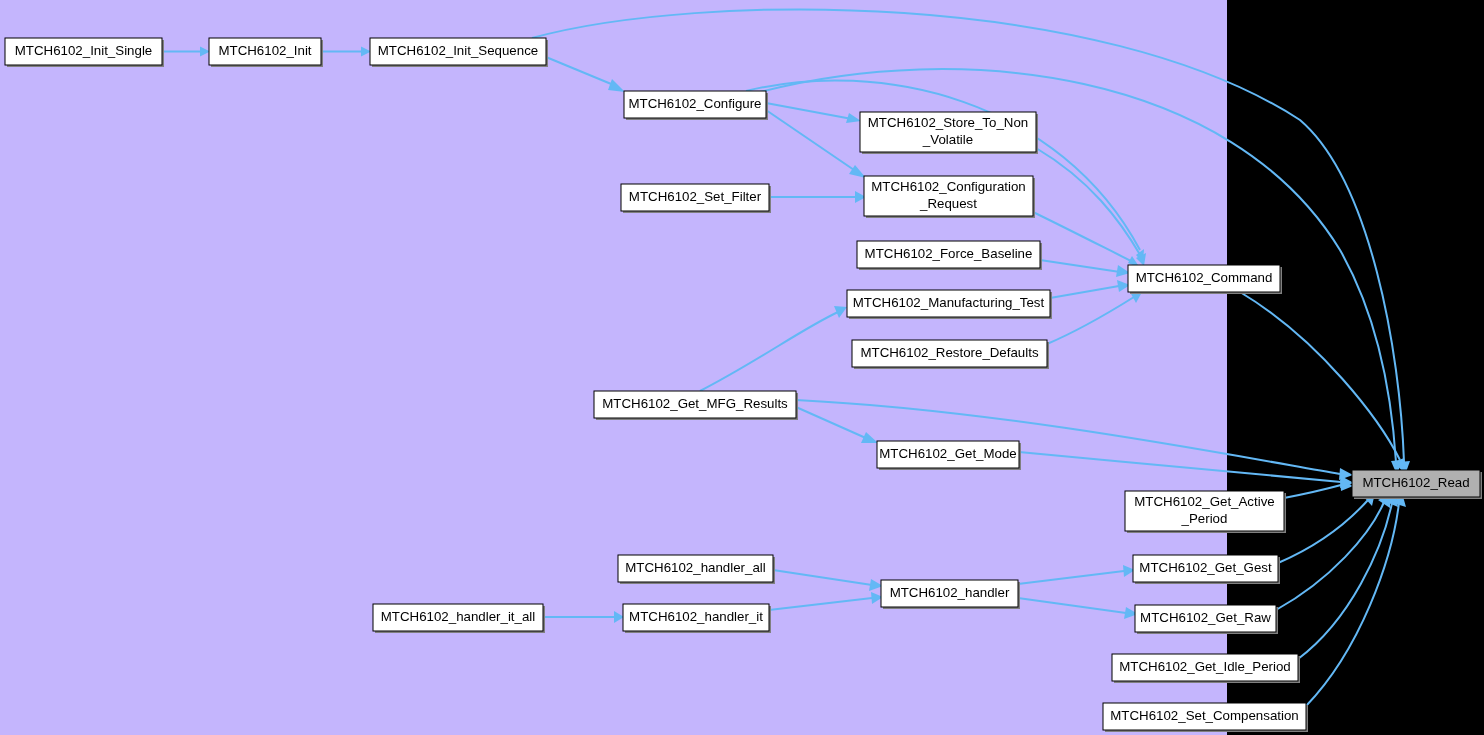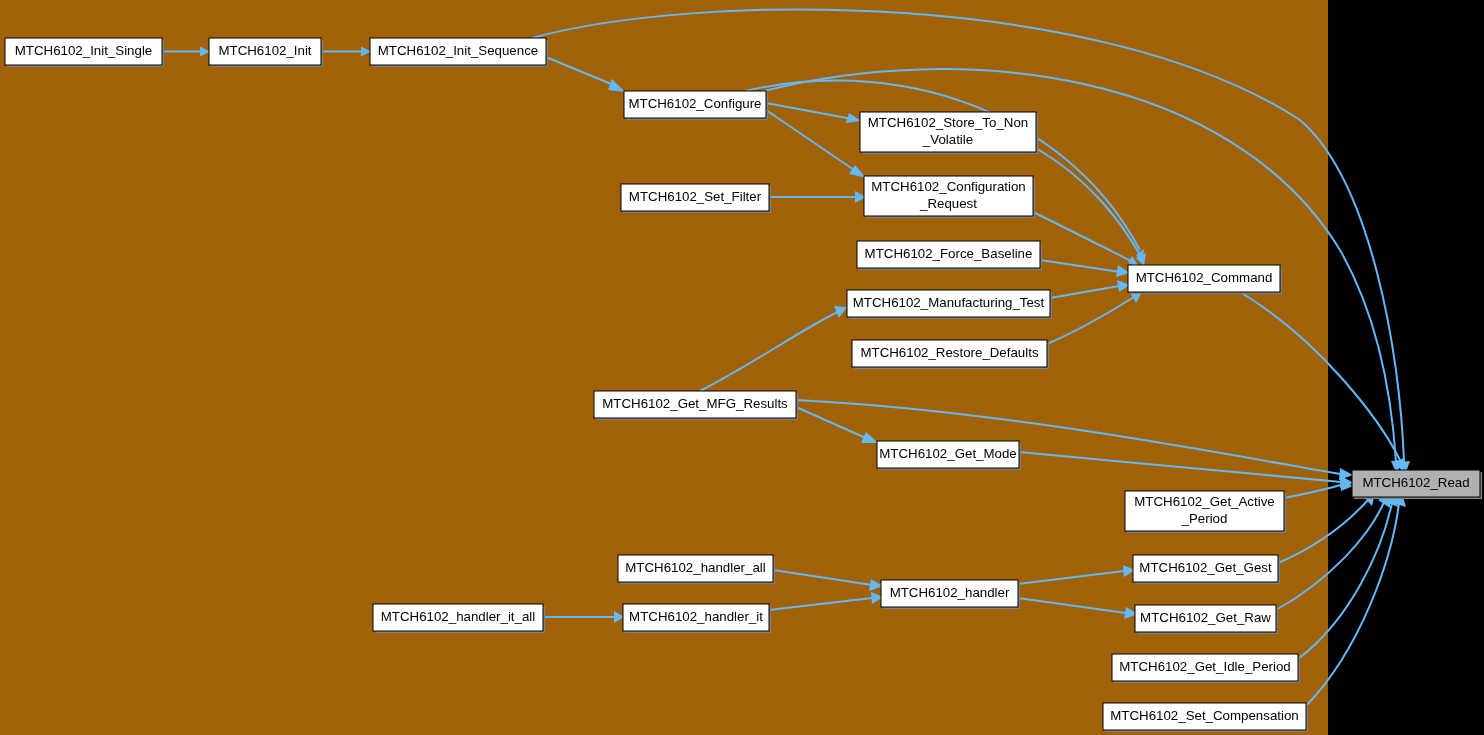--- a/index.html
+++ b/index.html
@@ -9,23 +9,23 @@
     background: #000000;
   }
   body {
     width: 1484px;
     height: 735px;
     overflow: hidden;
     font-family: "Liberation Sans", sans-serif;
   }
   #graph-root {
     position: relative;
-    width: 1328px;
+    width: 1227px;
     height: 735px;
-    background: #a16207;
+    background: #c4b5fd;
   }
   svg#callgraph {
     display: block;
     width: 1484px;
     height: 735px;
   }
   .node-box {
     fill: #ffffff;
     stroke: #000000;
     stroke-width: 1;

